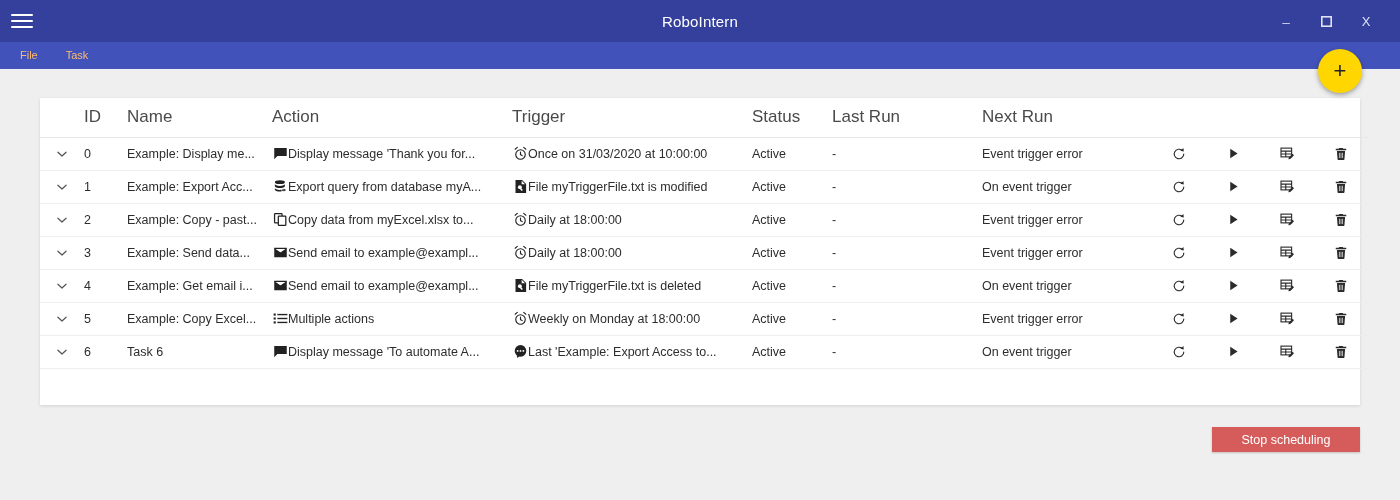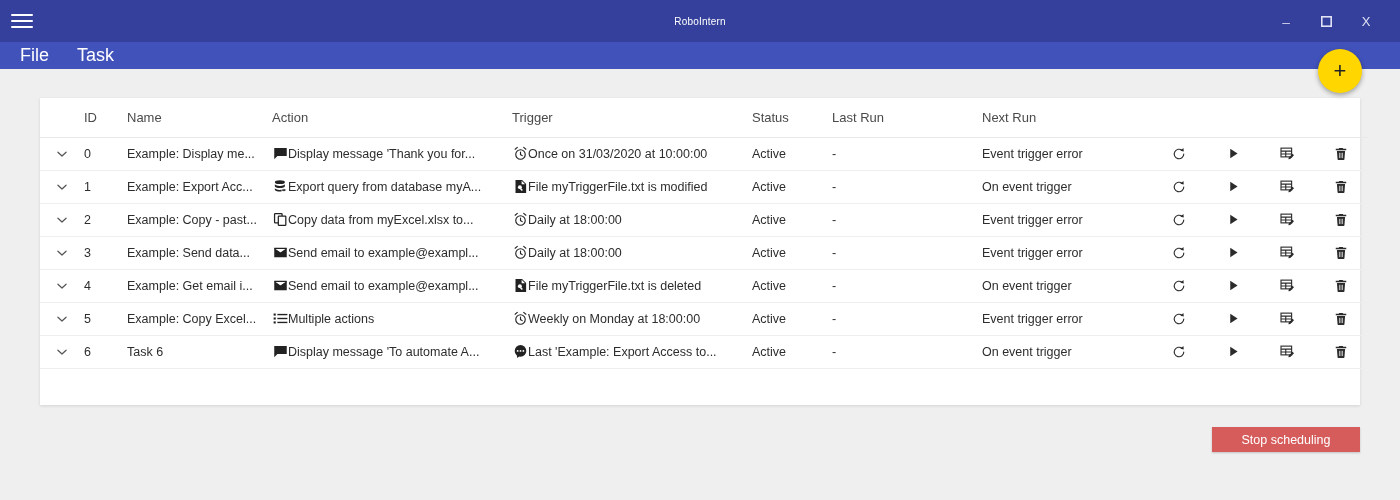--- a/index.html
+++ b/index.html
@@ -17,38 +17,38 @@
     height: 42px; background: #34409b; flex: 0 0 42px;
     display: flex; align-items: center; position: relative;
   }
   .hamburger {
     width: 44px; height: 42px; display: flex; flex-direction: column;
     align-items: center; justify-content: center; gap: 4px; cursor: pointer;
   }
   .hamburger span { display: block; width: 22px; height: 2px; background: #ffffff; border-radius: 1px; }
   .app-title {
     position: absolute; left: 0; right: 0; text-align: center;
-    color: #ffffff; font-size: 10px; letter-spacing: .2px; pointer-events: none;
+    color: #ffffff; font-size: 15px; letter-spacing: .2px; pointer-events: none;
   }
   .wincontrols { margin-left: auto; display: flex; align-items: center; height: 42px; padding-right: 14px; }
   .wincontrols .wc {
     width: 40px; height: 42px; display: flex; align-items: center; justify-content: center;
     color: #dfe2f3; font-size: 13px; cursor: pointer;
   }
   .wc-min { font-size: 16px; line-height: 0; padding-bottom: 8px; }
   .wc-max svg { display: block; }
   .wc-close { font-size: 14px; }
 
   
   .menubar {
     height: 27px; flex: 0 0 27px; background: #4152bb;
     display: flex; align-items: center; padding-left: 6px; position: relative;
   }
   .menu-item {
-    color: #ffffff; font-size: 18px; padding: 0 14px; line-height: 27px; cursor: pointer;
+    color: #fdba74; font-size: 11px; padding: 0 14px; line-height: 27px; cursor: pointer;
   }
 
   
   .fab {
     position: absolute; right: 38px; top: 49px;
     width: 44px; height: 44px; border-radius: 50%;
     background: #ffd600; box-shadow: 0 2px 5px rgba(0,0,0,.35);
     display: flex; align-items: center; justify-content: center;
     color: #222; font-size: 22px; line-height: 1; cursor: pointer; z-index: 20;
     border: none;
@@ -57,21 +57,21 @@
   
   .main { flex: 1 1 auto; background: #efefef; position: relative; padding: 0 40px; }
 
   .card {
     position: absolute; left: 40px; top: 29px; right: 40px; height: 307px;
     background: #ffffff; box-shadow: 0 1px 3px rgba(0,0,0,.12);
   }
 
   table.tasks { width: 100%; border-collapse: collapse; table-layout: fixed; }
   table.tasks th {
-    font-size: 13px; font-weight: normal; color: #4a4a4a; text-align: left;
+    font-size: 17px; font-weight: normal; color: #4a4a4a; text-align: left;
     height: 39px; padding: 0; vertical-align: middle;
     border-bottom: 1px solid #e8e8e8;
   }
   table.tasks td {
     font-size: 12.5px; color: #2d2d2d; height: 33px; padding: 0;
     vertical-align: middle; border-bottom: 1px solid #eeeeee;
     white-space: nowrap; overflow: hidden;
   }
   tr.task-row:last-child td { border-bottom: 1px solid #eeeeee; }
 

